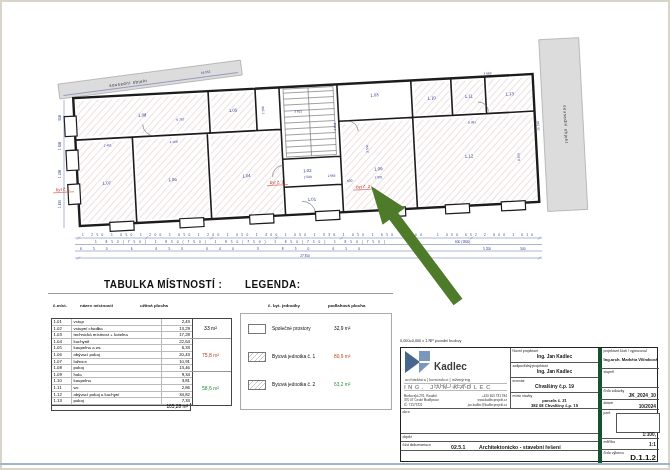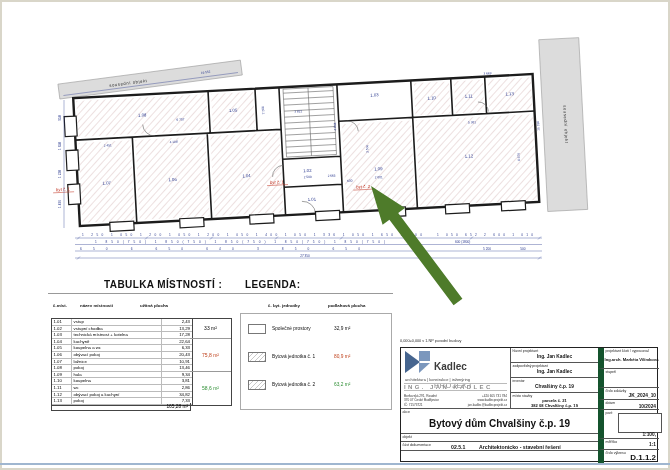--- a/index.html
+++ b/index.html
@@ -35,21 +35,21 @@
   .swatch{width:18px;height:10px;border:1px solid #777;background:#fff;box-sizing:border-box;}
   .sw-hatch{background:repeating-linear-gradient(135deg,#fff 0,#fff 2.6px,#c9c9c9 2.6px,#c9c9c9 3.3px);}
   .lname{font-size:4.8px;color:#111;}
   .larea{font-size:4.8px;}
   
   .tb-note{font-size:3.8px;color:#333;}
   .tb{left:400px;top:347px;width:258px;height:115px;border:1.4px solid #222;box-sizing:border-box;background:#fff;}
   .cell{position:absolute;box-sizing:border-box;}
   .lab{position:absolute;left:1.5px;top:0.5px;font-size:3.5px;color:#222;}
   .val{font-weight:bold;color:#111;}
-  .bb{border-bottom:1px solid #555;} .br{border-right:1px solid #555;} .bl{border-left:6px solid #14532d;}
+  .bb{border-bottom:1px solid #555;} .br{border-right:1px solid #555;} .bl{border-left:4px solid #14532d;}
   .brand{font-size:10px;font-weight:bold;color:#3c3c3c;}
   .brand2{font-size:7px;color:#888;letter-spacing:1px;}
   .tagline{font-size:4px;color:#444;}
   .person{font-size:6px;font-weight:bold;color:#8f8f8f;letter-spacing:2.4px;border-top:1px solid #bbb;border-bottom:1px solid #bbb;}
   .contact{font-size:3.1px;color:#333;line-height:4.3px;display:flex;justify-content:space-between;}
   .pare-box{position:absolute;border:1px solid #555;background:#fff;}
   .footer-line{left:0;top:463px;width:670px;height:2px;background:#9fb6d0;}
 </style>
 </head>
 <body>
@@ -345,21 +345,20 @@
       <div class="val" style="text-align:center;margin-top:6px;font-size:4.8px;">Chvalšiny č.p. 19</div>
     </div>
     <div class="cell bb" style="left:110px;top:45px;width:87px;height:16px;">
       <span class="lab">místo stavby</span>
       <div class="val" style="text-align:center;margin-top:5px;font-size:4.1px;">parcela č. 21</div>
       <div class="val" style="text-align:center;font-size:4.1px;">382 08 Chvalšiny č.p. 19</div>
     </div>
 
     <div class="cell bb" style="left:0;top:61px;width:197px;height:25px;">
       <span class="lab">akce</span>
-      <div class="val" style="text-align:center;margin-top:9px;font-size:10px;">Bytový dům Chvalšiny č.p. 19</div>
     </div>
     <div class="cell bb" style="left:0;top:86px;width:197px;height:8px;">
       <span class="lab">objekt</span>
     </div>
     <div class="cell bb" style="left:0;top:94px;width:197px;height:9px;">
       <span class="lab">část dokumentace</span>
       <span class="val" style="position:absolute;left:50px;top:2px;font-size:5.2px;">02.5.1</span>
       <span class="val" style="position:absolute;left:78px;top:2px;font-size:5.2px;">Architektonicko - stavební řešení</span>
     </div>
 

